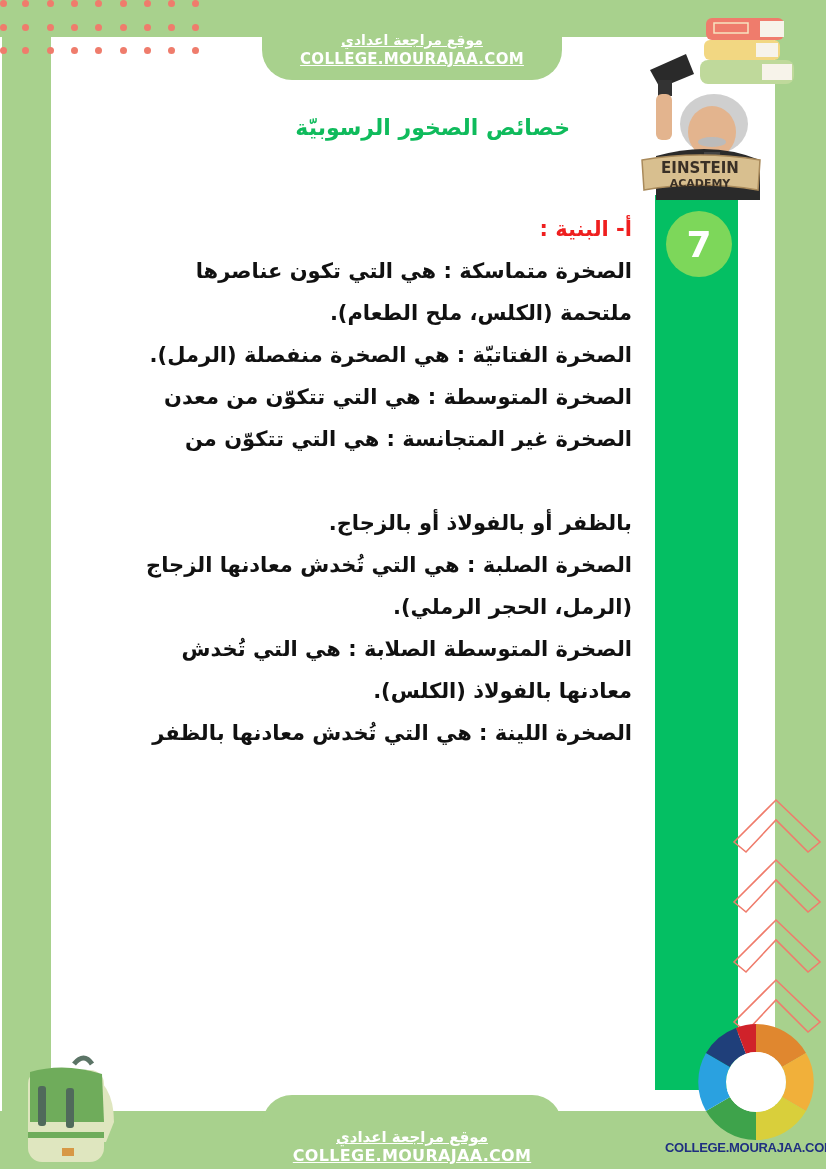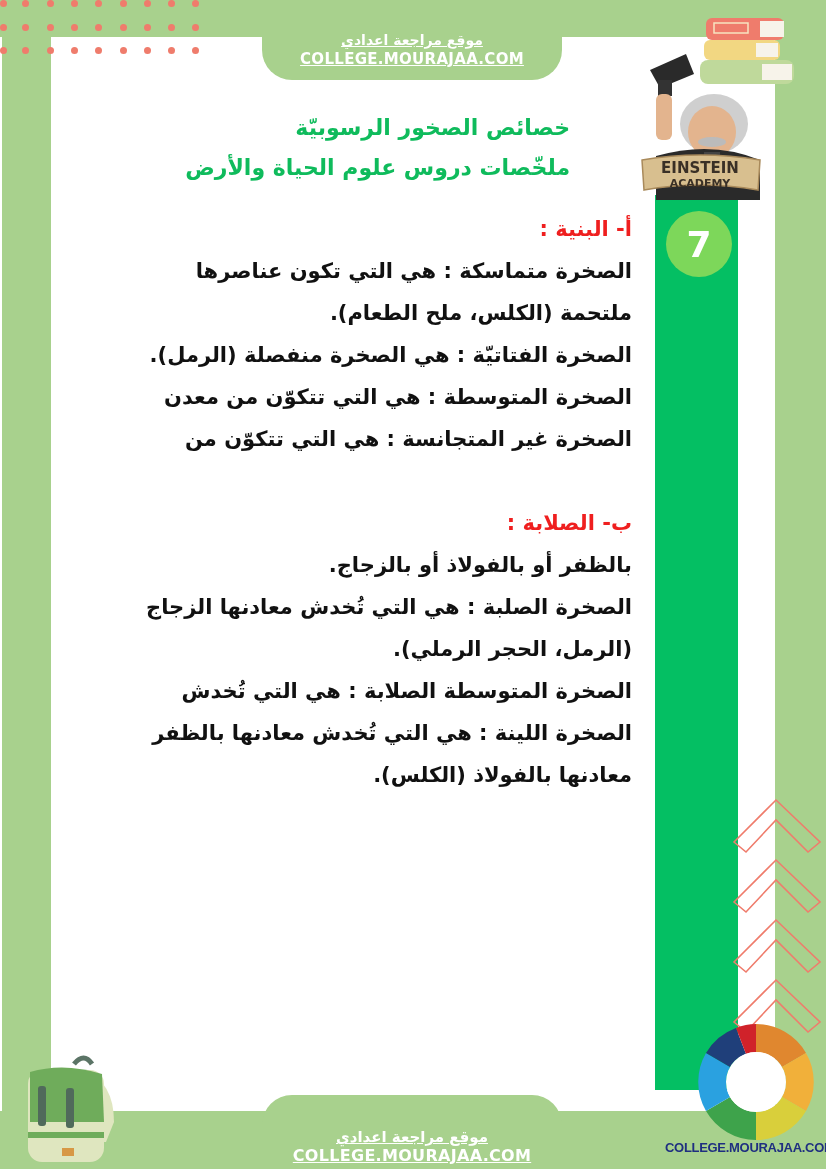--- a/index.html
+++ b/index.html
@@ -138,40 +138,38 @@
   <rect x="20" y="54" width="16" height="46" rx="6" fill="#e3b48e"></rect>
   <path d="M20 160 L20 116 Q76 100 124 120 L124 160 Z" fill="#2a2a2a"></path>
   <rect x="68" y="112" width="16" height="16" fill="#444"></rect>
   <path d="M6 120 Q64 110 124 120 L122 150 Q64 140 8 150 Z" fill="#d8bf8f" stroke="#a98a5b" stroke-width="1.5"></path>
   <text x="64" y="133" text-anchor="middle" font-family="DejaVu Sans, sans-serif" font-weight="bold" font-size="15" fill="#3a3026">EINSTEIN</text>
   <text x="64" y="147" text-anchor="middle" font-family="DejaVu Sans, sans-serif" font-weight="bold" font-size="11" fill="#3a3026">ACADEMY</text>
 </svg>
 
 <div class="abs title-block">
   <div>خصائص الصخور الرسوبيّة</div>
-  <div>ملخّصات دروس علوم الحياة والأرض</div>
 </div>
 
 <div class="abs badge">7</div>
 
 <div class="abs content">
   <div class="heading">أ- البنية :</div>
   <div>الصخرة متماسكة : هي التي تكون عناصرها</div>
   <div>ملتحمة (الكلس، ملح الطعام).</div>
   <div>الصخرة الفتاتيّة : هي الصخرة منفصلة (الرمل).</div>
   <div>الصخرة المتوسطة : هي التي تتكوّن من معدن</div>
   <div>الصخرة غير المتجانسة : هي التي تتكوّن من</div>
   <div class="spacer"></div>
-  <div class="heading">ب- الصلابة :</div>
   <div>بالظفر أو بالفولاذ أو بالزجاج.</div>
   <div>الصخرة الصلبة : هي التي تُخدش معادنها الزجاج</div>
   <div>(الرمل، الحجر الرملي).</div>
   <div>الصخرة المتوسطة الصلابة : هي التي تُخدش</div>
+  <div>معادنها بالفولاذ (الكلس).</div>
   <div>الصخرة اللينة : هي التي تُخدش معادنها بالظفر</div>
-  <div>معادنها بالفولاذ (الكلس).</div>
 </div>
 
 <svg class="abs chevrons" viewBox="0 0 94 250">
   <g fill="none" stroke="#ef7c6c" stroke-width="1.6">
     <polygon points="2,52 44,10 88,52 76,62 44,30 14,62"></polygon>
     <polygon points="2,112 44,70 88,112 76,122 44,90 14,122"></polygon>
     <polygon points="2,172 44,130 88,172 76,182 44,150 14,182"></polygon>
     <polygon points="2,232 44,190 88,232 76,242 44,210 14,242"></polygon>
   </g>
 </svg>

